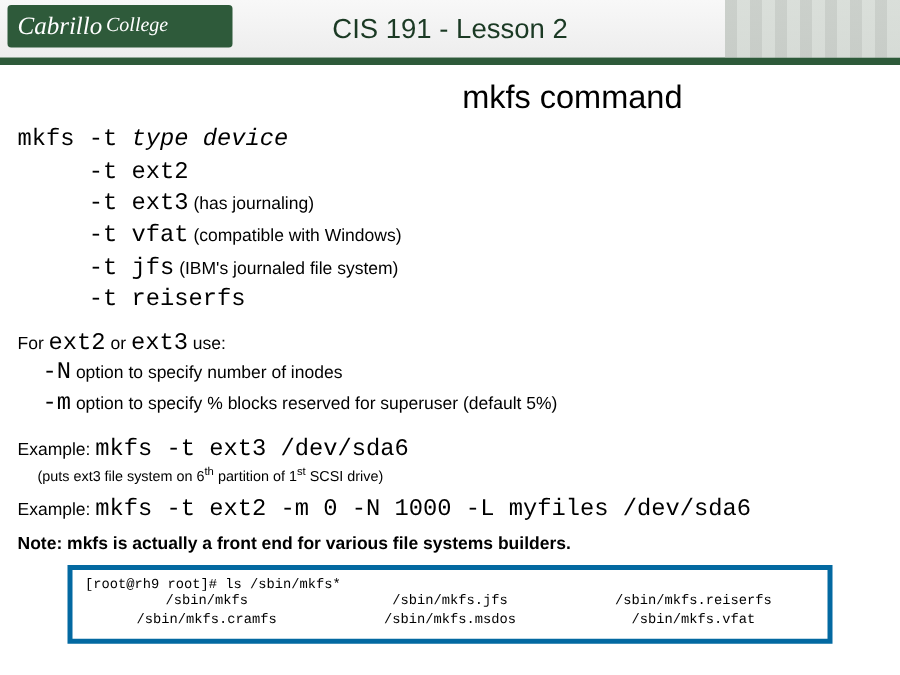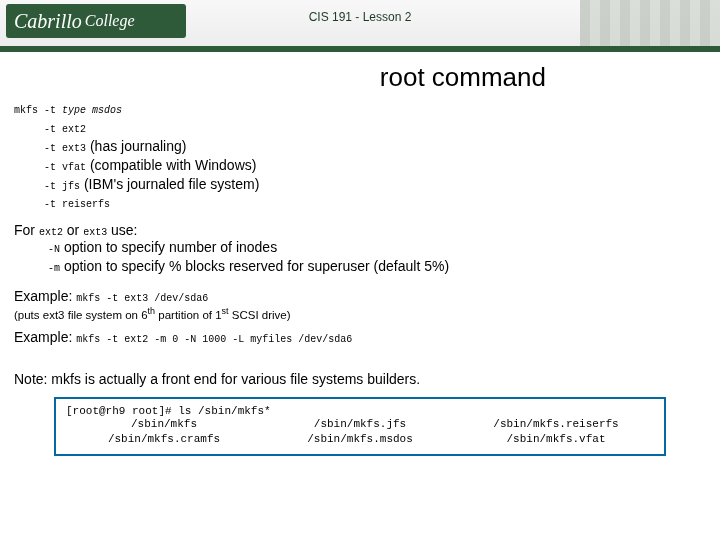--- a/index.html
+++ b/index.html
@@ -37,21 +37,21 @@
     font-size: 20px;
     color: #ffffff;
     font-style: italic;
   }
   .header-title {
     position: absolute;
     left: 0;
     right: 0;
     top: 10px;
     text-align: center;
-    font-size: 12px;
+    font-size: 22px;
     color: #1b3a24;
   }
   .header-img {
     position: absolute;
     right: 0;
     top: 0;
     width: 140px;
     height: 46px;
     background: repeating-linear-gradient(90deg, #b8bfb8 0 10px, #cdd4cd 10px 20px);
     opacity: 0.7;
@@ -60,35 +60,35 @@
     padding: 6px 14px 10px 14px;
   }
   h1.title {
     text-align: right;
     font-weight: normal;
     font-size: 26px;
     margin: 4px 160px 6px 0;
   }
   .mono {
     font-family: "Courier New", monospace;
-    font-size: 10px;
+    font-size: 19px;
   }
   .italic { font-style: italic; }
   .synline { white-space: pre; line-height: 1.35; }
   .usage-block { margin-bottom: 10px; }
   .options-block { margin-bottom: 12px; }
-  .opt-line { white-space: pre; line-height: 1.35; margin-left: 34px; }
+  .opt-line { white-space: pre; line-height: 1.35; margin-left: 20px; }
   .example { margin-top: 8px; }
   .example-head { }
-  .example-note { font-size: 11.5px; margin-top: 2px; }
+  .example-note { font-size: 11.5px; margin-left: 16px; margin-top: 2px; }
   .sup { vertical-align: super; font-size: 9px; }
-  .note-line { margin-top: 26px; }
+  .note-line { margin-top: 8px; font-weight: bold; }
   .terminal {
     margin: 10px 40px 0 40px;
-    border: 2px solid #0369a1;
+    border: 4px solid #0369a1;
     padding: 6px 10px;
     font-family: "Courier New", monospace;
     font-size: 11px;
     white-space: nowrap;
   }
   .term-cols { display: flex; }
   .term-col { flex: 1; line-height: 1.4; text-align: center; }
 </style>
 </head>
 <body>
@@ -96,24 +96,24 @@
 <div class="header">
   <div class="logo">
     <span class="logo-text">Cabrillo</span>
     <span class="logo-text" style="font-size:16px;margin-left:3px;">College</span>
   </div>
   <div class="header-title">CIS 191 - Lesson 2</div>
   <div class="header-img"></div>
 </div>
 
 <div class="content">
-  <h1 class="title">root command</h1>
+  <h1 class="title">mkfs command</h1>
 
   <div class="usage-block">
-    <div class="synline"><span class="mono">mkfs </span><span class="mono">-t </span><span class="mono italic">type</span><span class="mono italic"> msdos</span></div>
+    <div class="synline"><span class="mono">mkfs </span><span class="mono">-t </span><span class="mono italic">type</span><span class="mono italic"> device</span></div>
     <div class="synline"><span class="mono">     </span><span class="mono">-t </span><span class="mono">ext2</span><span></span></div>
     <div class="synline"><span class="mono">     </span><span class="mono">-t </span><span class="mono">ext3</span><span> (has journaling)</span></div>
     <div class="synline"><span class="mono">     </span><span class="mono">-t </span><span class="mono">vfat</span><span> (compatible with Windows)</span></div>
     <div class="synline"><span class="mono">     </span><span class="mono">-t </span><span class="mono">jfs</span><span> (IBM's journaled file system)</span></div>
     <div class="synline"><span class="mono">     </span><span class="mono">-t </span><span class="mono">reiserfs</span><span></span></div>
   </div>
 
   <div class="options-block">
     <div><span>For </span><span class="mono">ext2</span><span> or </span><span class="mono">ext3</span><span> use:</span></div>
     <div class="opt-line"><span class="mono">-N</span><span> option to specify number of inodes</span></div>

